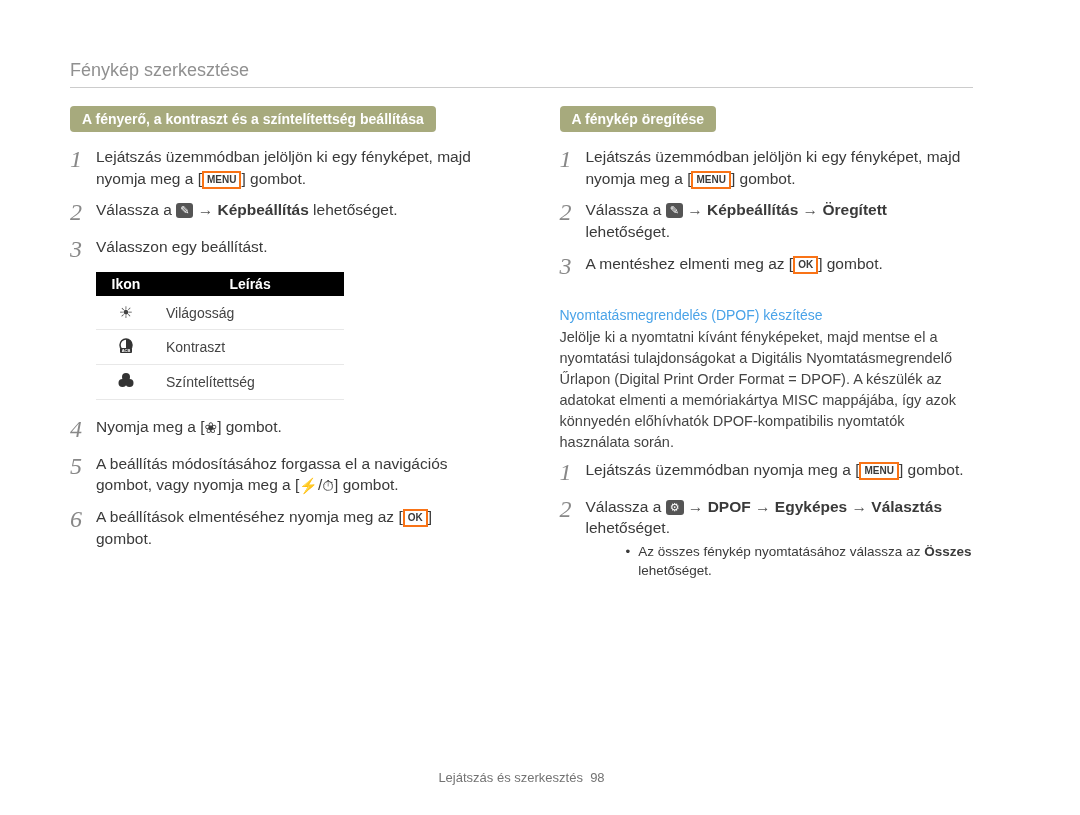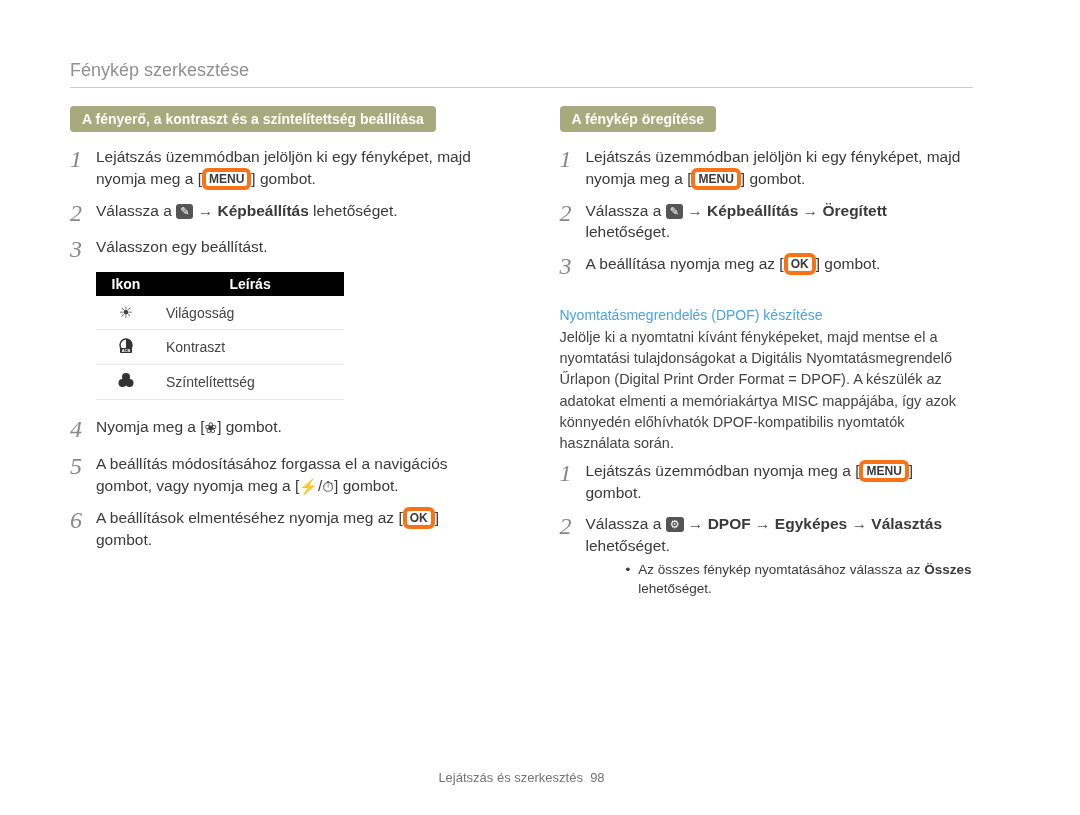--- a/index.html
+++ b/index.html
@@ -66,24 +66,24 @@
     width: 26px;
     flex-shrink: 0;
     line-height: 1.1;
   }
   .steptext {
     flex: 1;
   }
   .steptext .b { font-weight: bold; margin-top: 44px; }
   .btnglyph {
     display: inline-block;
-    border: 4px solid #f97316;
-    border-radius: 6px;
+    border: 2px solid #f97316;
+    border-radius: 0;
     padding: 0 3px;
-    font-size: 12px;
+    font-size: 10px;
     font-weight: bold;
     line-height: 14px;
     vertical-align: 1px;
   }
   .iconglyph {
     display: inline-block;
     font-size: 15px;
     vertical-align: -1px;
   }
   .chip {
@@ -251,21 +251,21 @@
         </li>
         <li class="step">
             <span class="stepnum">2</span>
           <span class="steptext">
             <span>Válassza a </span><span class="chip">✎</span> <span class="arrow">→</span> <span class="b">Képbeállítás</span> <span class="arrow">→</span> <span class="b">Öregített</span><span> lehetőséget.</span>
           </span>
         </li>
         <li class="step">
             <span class="stepnum">3</span>
           <span class="steptext">
-            <span>A beállítása nyomja meg az [</span><span class="btnglyph">OK</span><span>] gombot.</span>
+            <span>A mentéshez elmenti meg az [</span><span class="btnglyph">OK</span><span>] gombot.</span>
           </span>
         </li>
       </ol>
 
       <div class="h2">Nyomtatásmegrendelés (DPOF) készítése</div>
       <div class="para">Jelölje ki a nyomtatni kívánt fényképeket, majd mentse el a nyomtatási tulajdonságokat a Digitális Nyomtatásmegrendelő Űrlapon (Digital Print Order Format = DPOF). A készülék az adatokat elmenti a memóriakártya MISC mappájába, így azok könnyedén előhívhatók DPOF-kompatibilis nyomtatók használata során.</div>
 
       <ol class="steps">
         <li class="step">
             <span class="stepnum">1</span>

